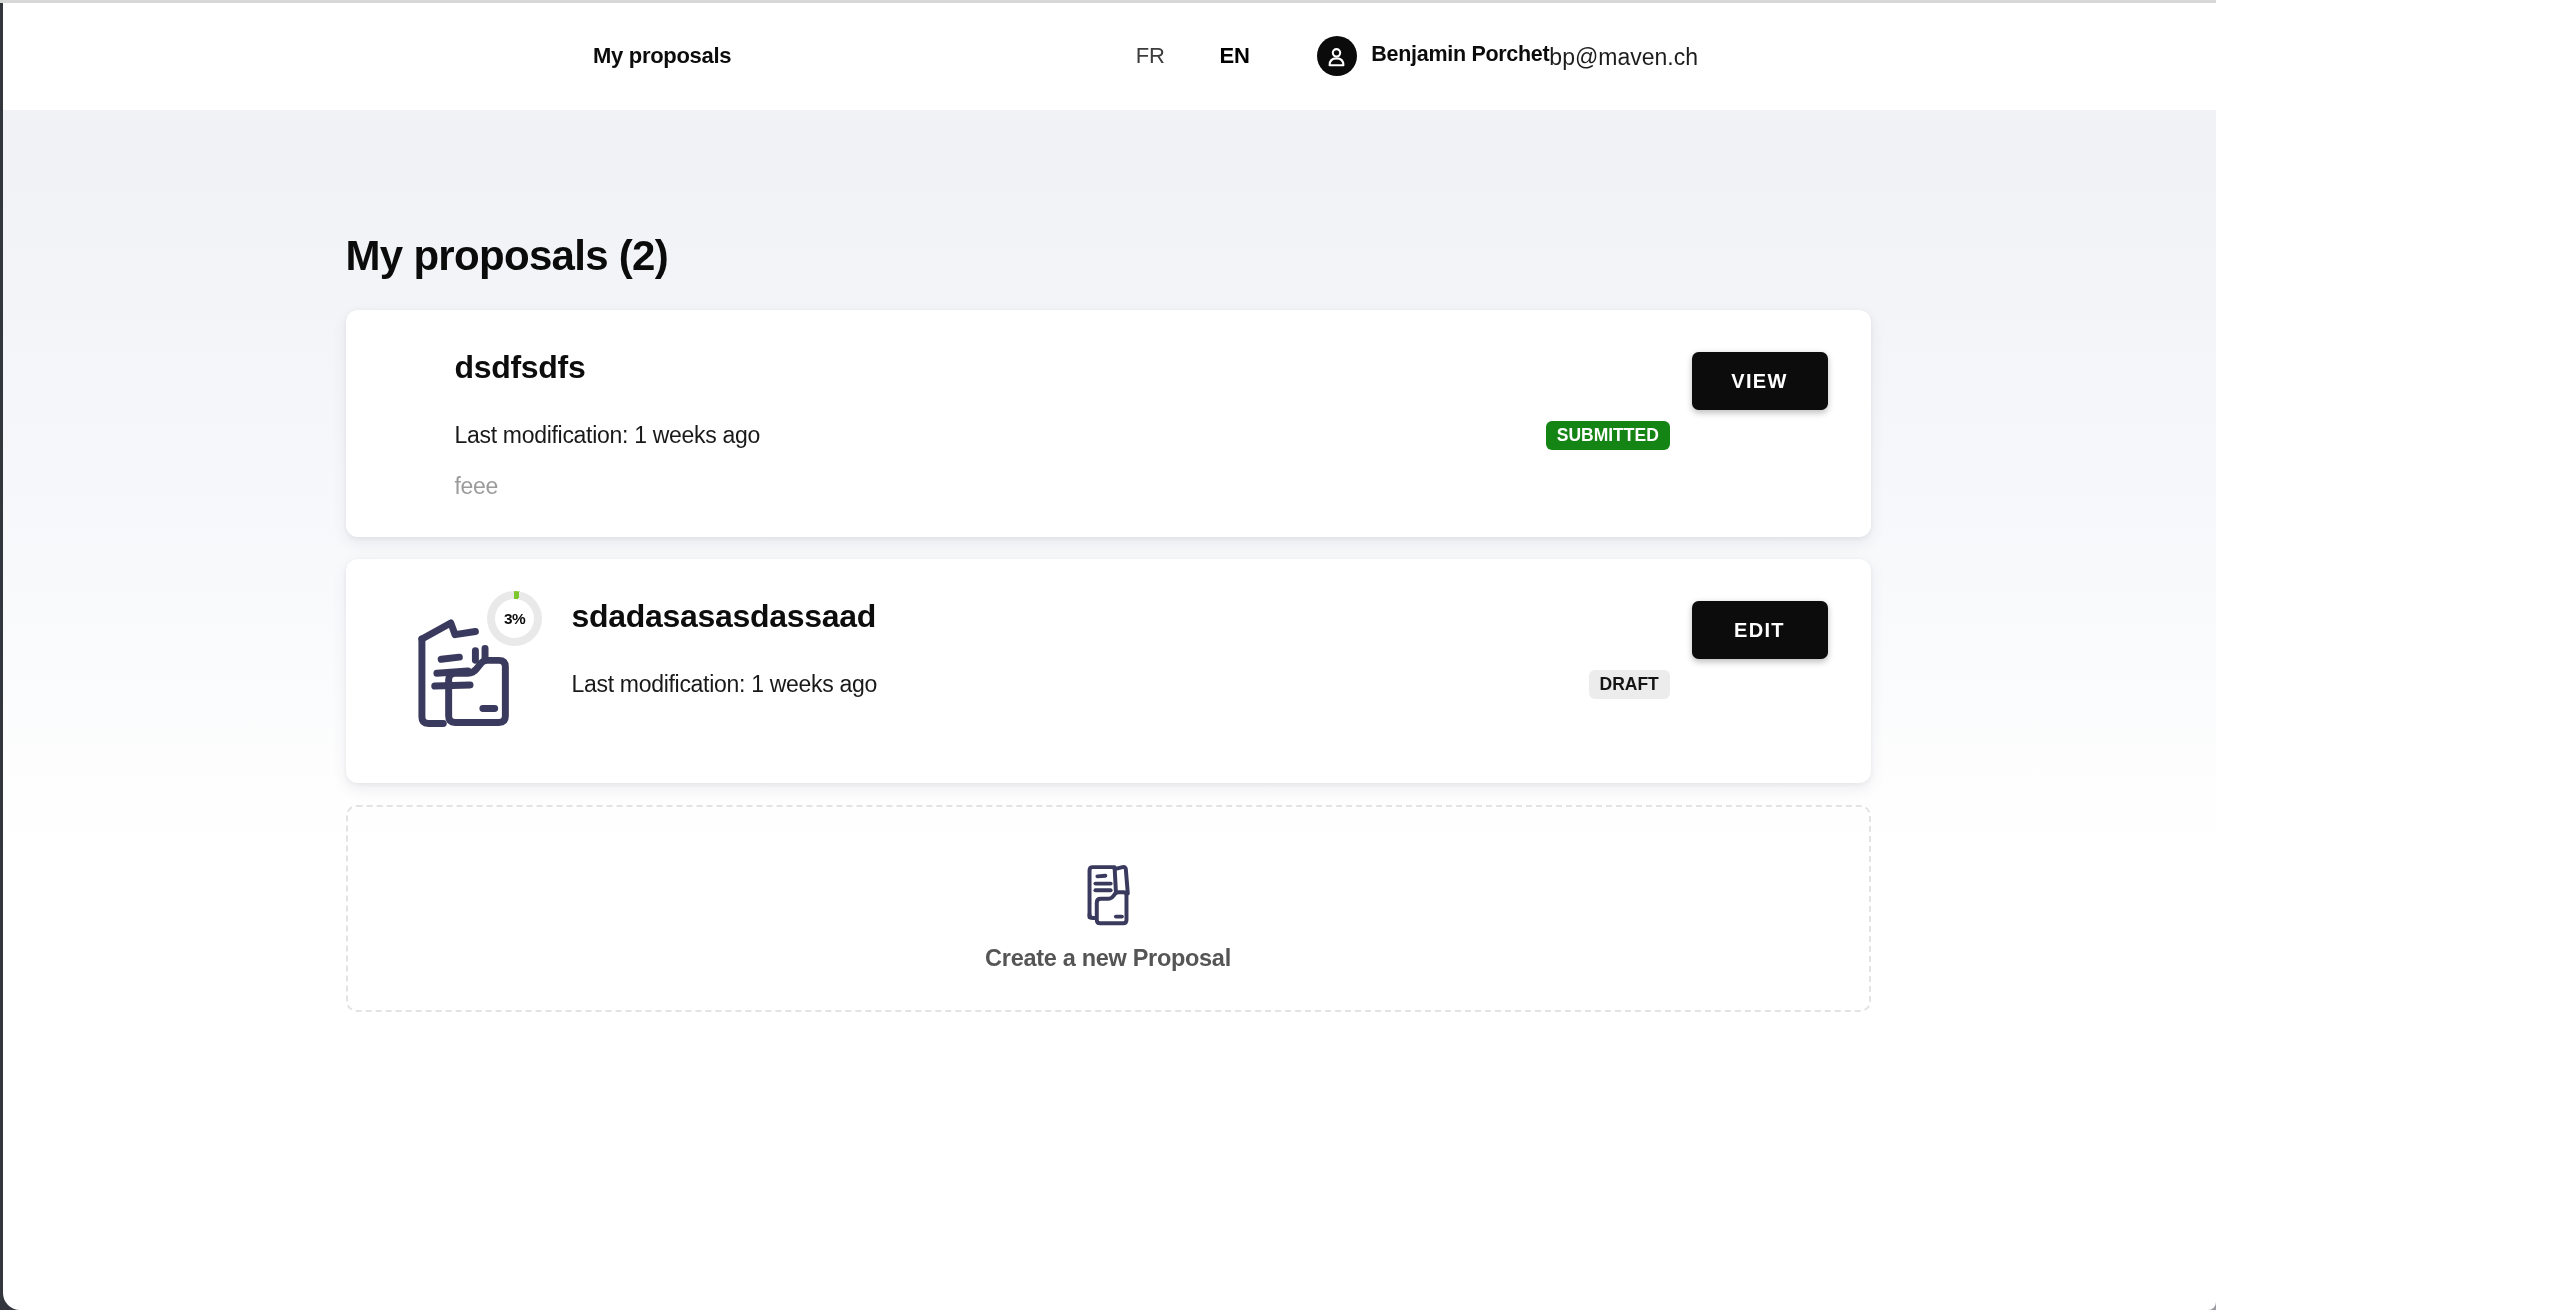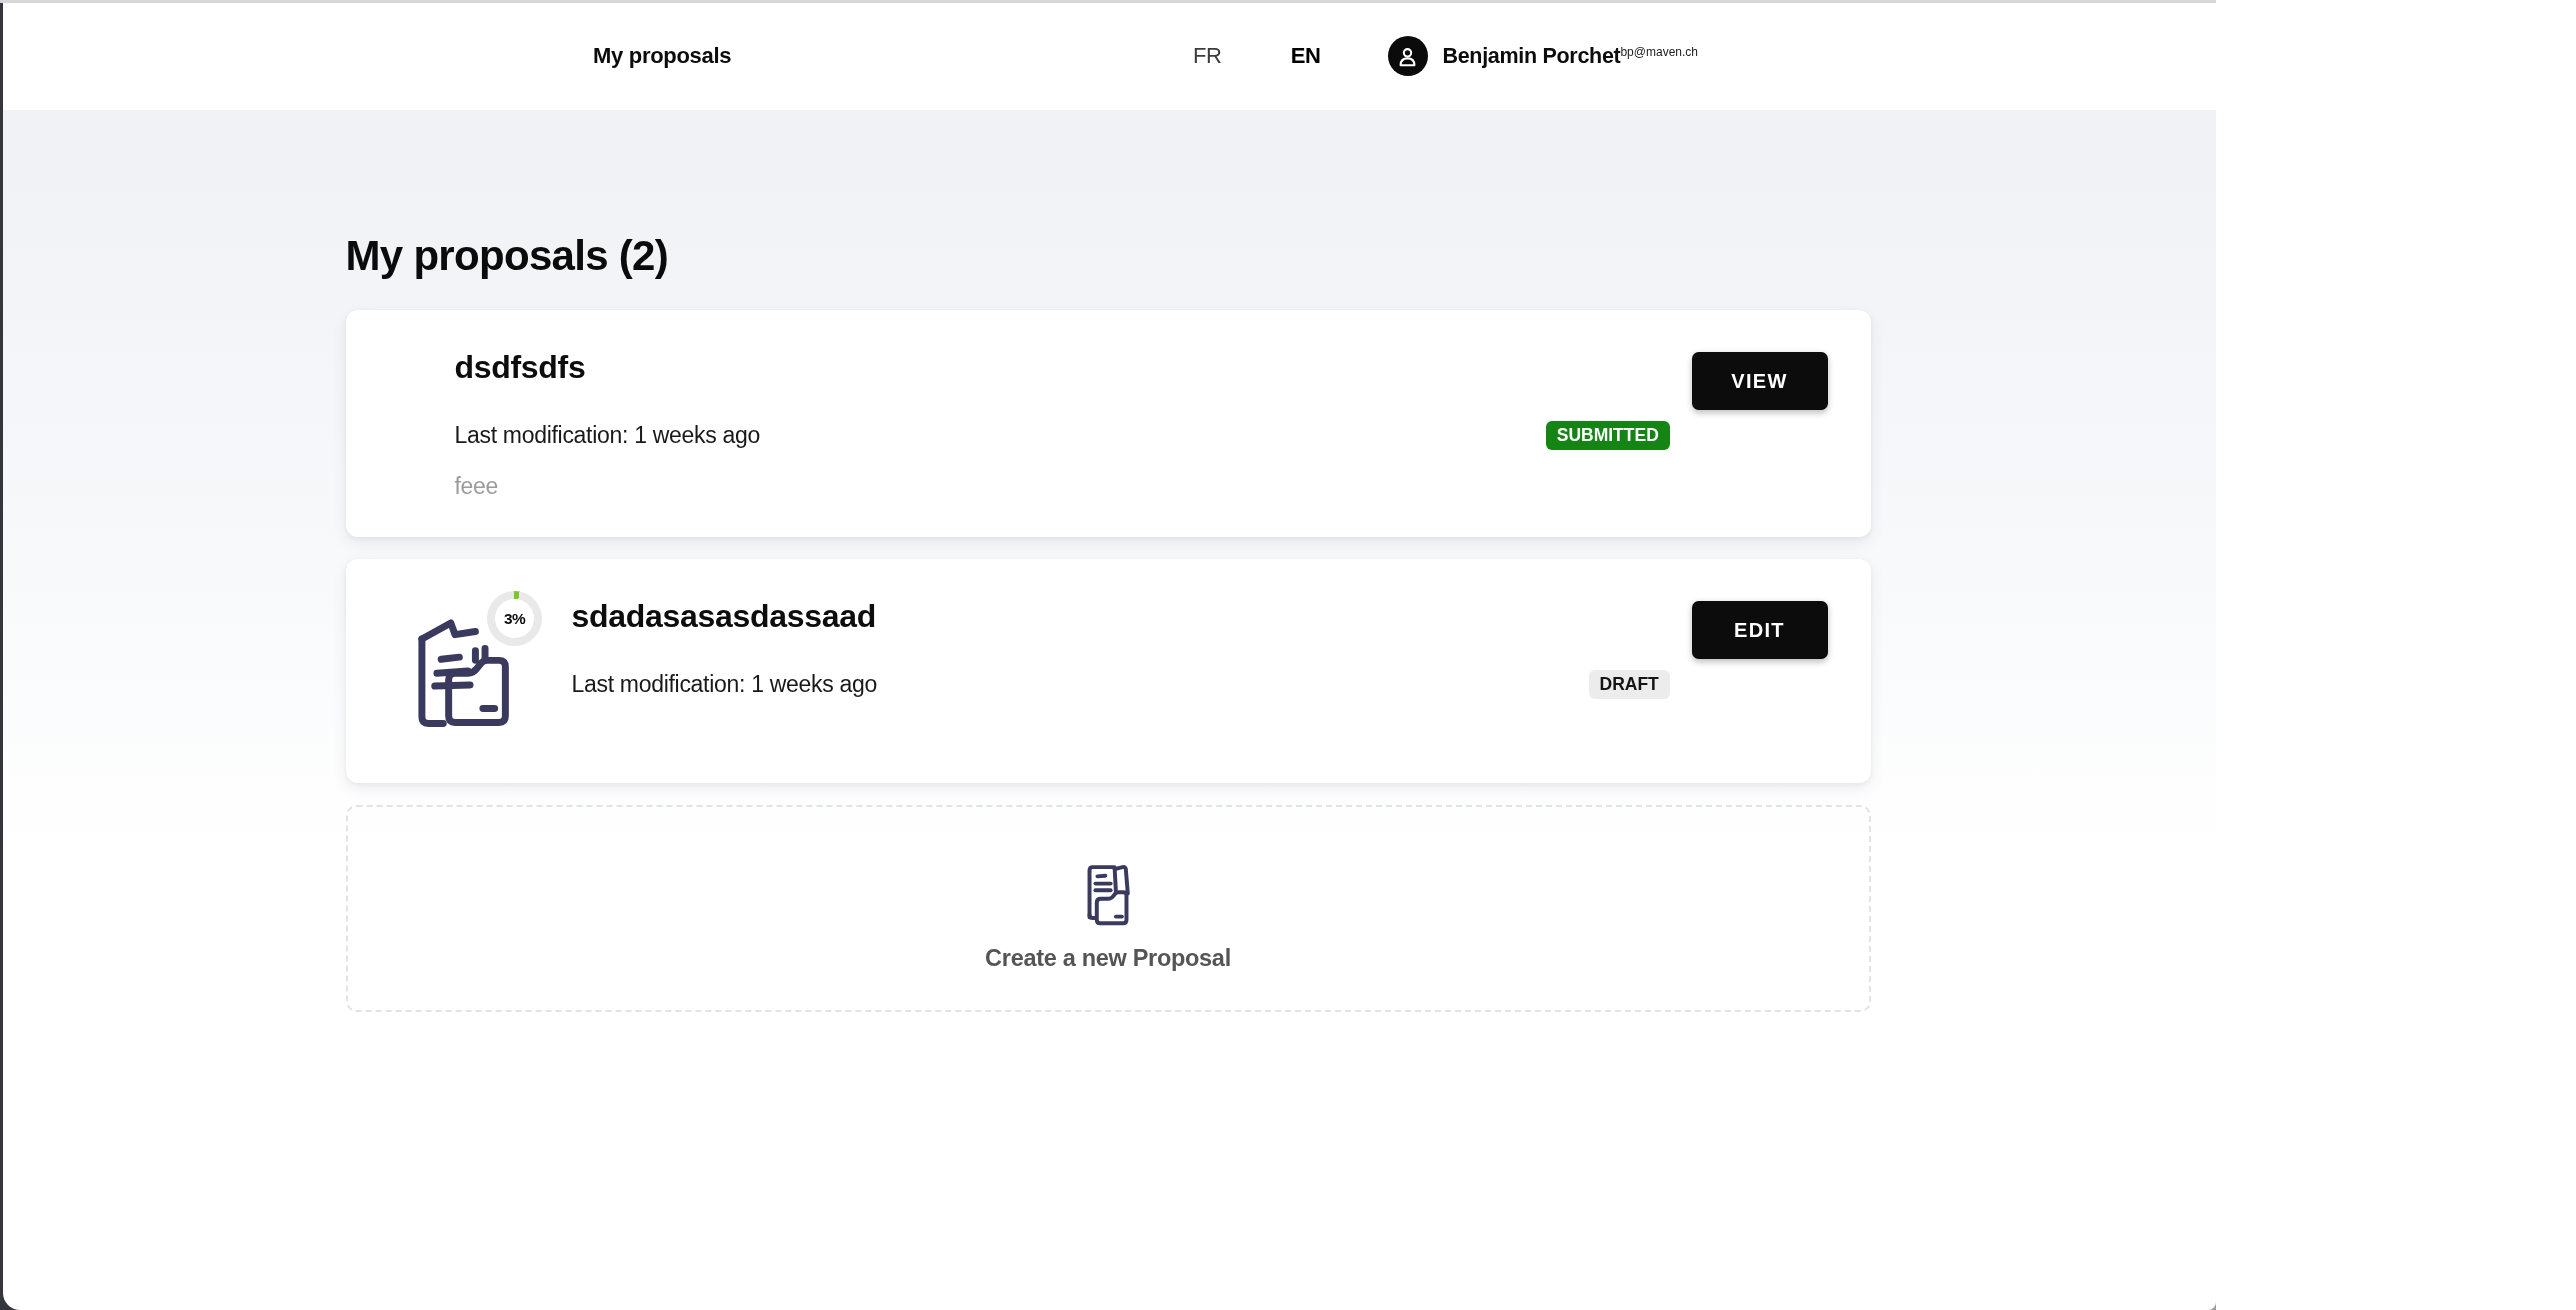--- a/index.html
+++ b/index.html
@@ -14,27 +14,27 @@
   .corner-bl::after { content:''; position:absolute; inset:0; background:#fff; border-bottom-left-radius:17.5px; }
   .corner-br { position:absolute; right:0; bottom:0; width:8px; height:8px; background:#9a9ca1; z-index:49; }
   .corner-br::after { content:''; position:absolute; inset:0; background:#fff; border-bottom-right-radius:8px; }
 
   
   .navbar { position:relative; height:110px; background:#ffffff; display:flex; align-items:center;
             justify-content:space-between; padding:2.7px 518px 0 593px; z-index:10; }
   .nav-title { font-size:22px; font-weight:700; color:#0c0c0c; letter-spacing:-0.3px; cursor:pointer; }
   .nav-right { display:flex; align-items:center; }
   .lang { font-size:22px; letter-spacing:-0.3px; cursor:pointer; }
-  .lang-fr { color:#3c3c3c; font-weight:400; margin-right:69px; }
+  .lang-fr { color:#3c3c3c; font-weight:400; margin-right:55px; }
   .lang-en { color:#000; font-weight:800; margin-right:67px; }
   .avatar { width:40px; height:40px; border-radius:50%; background:#0b0b0b; display:flex;
             align-items:center; justify-content:center; margin-right:14.8px; cursor:pointer; flex:0 0 auto; }
   .userinfo { display:flex; flex-direction:row; line-height:1.15; cursor:pointer; }
   .user-name { font-size:21.5px; font-weight:700; color:#0c0c0c; letter-spacing:-0.3px; }
-  .user-email { font-size:12px; font-weight:400; color:#1d1d1d; margin-top:2px; }
+  .user-email { font-size:23px; font-weight:400; color:#1d1d1d; margin-top:2px; }
 
   
   .content { position:absolute; top:110px; left:0; right:0; bottom:0;
              background:linear-gradient(180deg,#f0f2f6 0%,#f2f3f7 10%,#f8f9fb 38%,#ffffff 62%); }
   .container { width:1525px; margin:0 auto; padding-top:122px; }
   .page-heading { font-size:42px; font-weight:800; color:#0b0b0b; letter-spacing:-0.7px; margin-bottom:30px; }
 
   .proposal-card { position:relative; background:#ffffff; border-radius:12px; min-height:224px;
                    box-shadow:0 5.4px 16px rgba(30,35,60,0.07), 0 1.3px 4px rgba(30,35,60,0.05);
                    display:flex; align-items:flex-start; padding:40px 201px 37px 62px; margin-bottom:22px; }

